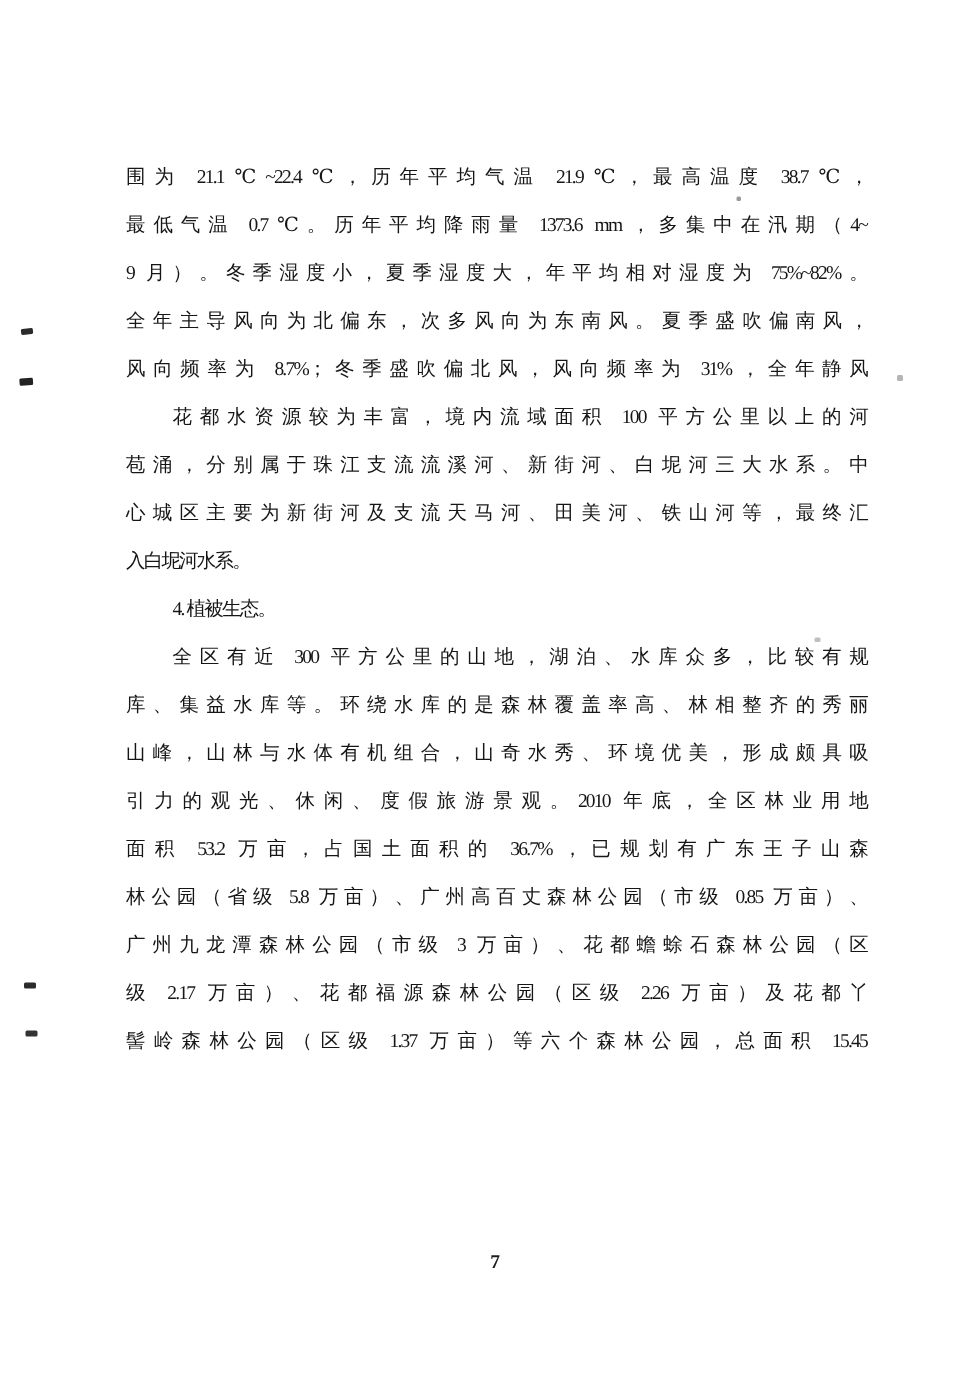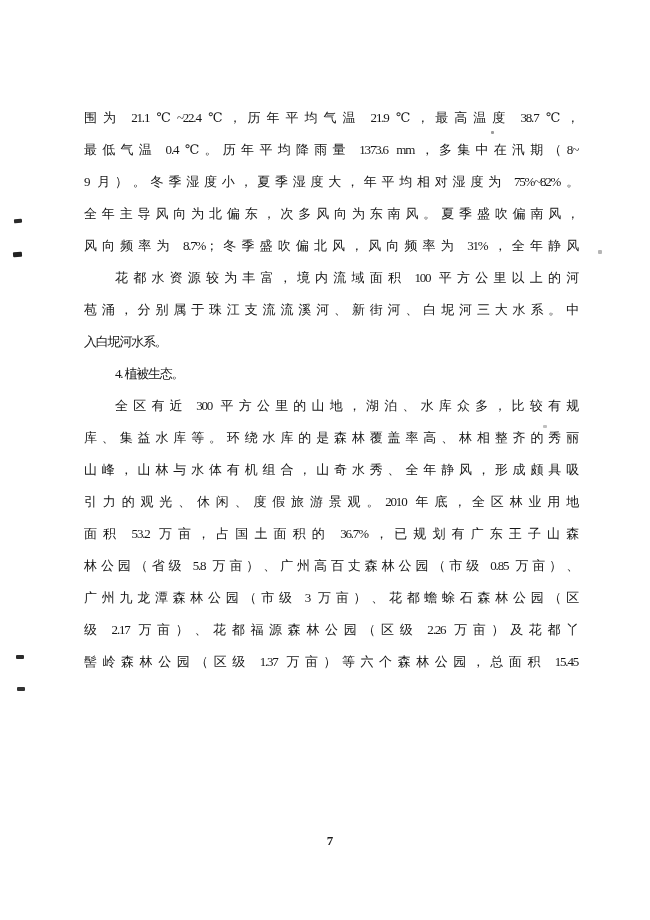--- a/index.html
+++ b/index.html
@@ -61,31 +61,32 @@
     border-radius: 1px;
   }
 </style>
 </head>
 <body>
 
 <div class="page">
 
   <div class="text-block">
     <div class="line">围为 21.1℃~22.4℃，历年平均气温 21.9℃，最高温度 38.7℃，</div>
-    <div class="line">最低气温 0.4℃。历年平均降雨量 1373.6 mm，多集中在汛期（8~</div>
+    <div class="line">最低气温 0.7℃。历年平均降雨量 1373.6 mm，多集中在汛期（4~</div>
     <div class="line">9 月）。冬季湿度小，夏季湿度大，年平均相对湿度为 75%~82%。</div>
     <div class="line">全年主导风向为北偏东，次多风向为东南风。夏季盛吹偏南风，</div>
     <div class="line">风向频率为 8.7%；冬季盛吹偏北风，风向频率为 31%，全年静风</div>
     <div class="line indent">花都水资源较为丰富，境内流域面积 100 平方公里以上的河</div>
     <div class="line">苞涌，分别属于珠江支流流溪河、新街河、白坭河三大水系。中</div>
+    <div class="line">心城区主要为新街河及支流天马河、田美河、铁山河等，最终汇</div>
     <div class="line end">入白坭河水系。</div>
     <div class="line indent end">4. 植被生态。</div>
     <div class="line indent">全区有近 300 平方公里的山地，湖泊、水库众多，比较有规</div>
     <div class="line">库、集益水库等。环绕水库的是森林覆盖率高、林相整齐的秀丽</div>
-    <div class="line">山峰，山林与水体有机组合，山奇水秀、全年静风，形成颇具吸</div>
+    <div class="line">山峰，山林与水体有机组合，山奇水秀、环境优美，形成颇具吸</div>
     <div class="line">引力的观光、休闲、度假旅游景观。2010 年底，全区林业用地</div>
     <div class="line">面积 53.2 万亩，占国土面积的 36.7%，已规划有广东王子山森</div>
     <div class="line">林公园（省级 5.8 万亩）、广州高百丈森林公园（市级 0.85 万亩）、</div>
     <div class="line">广州九龙潭森林公园（市级 3 万亩）、花都蟾蜍石森林公园（区</div>
     <div class="line">级 2.17 万亩）、花都福源森林公园（区级 2.26 万亩）及花都丫</div>
     <div class="line">髻岭森林公园（区级 1.37 万亩）等六个森林公园，总面积 15.45</div>
   </div>
 
   <div class="page-number">7</div>
 

